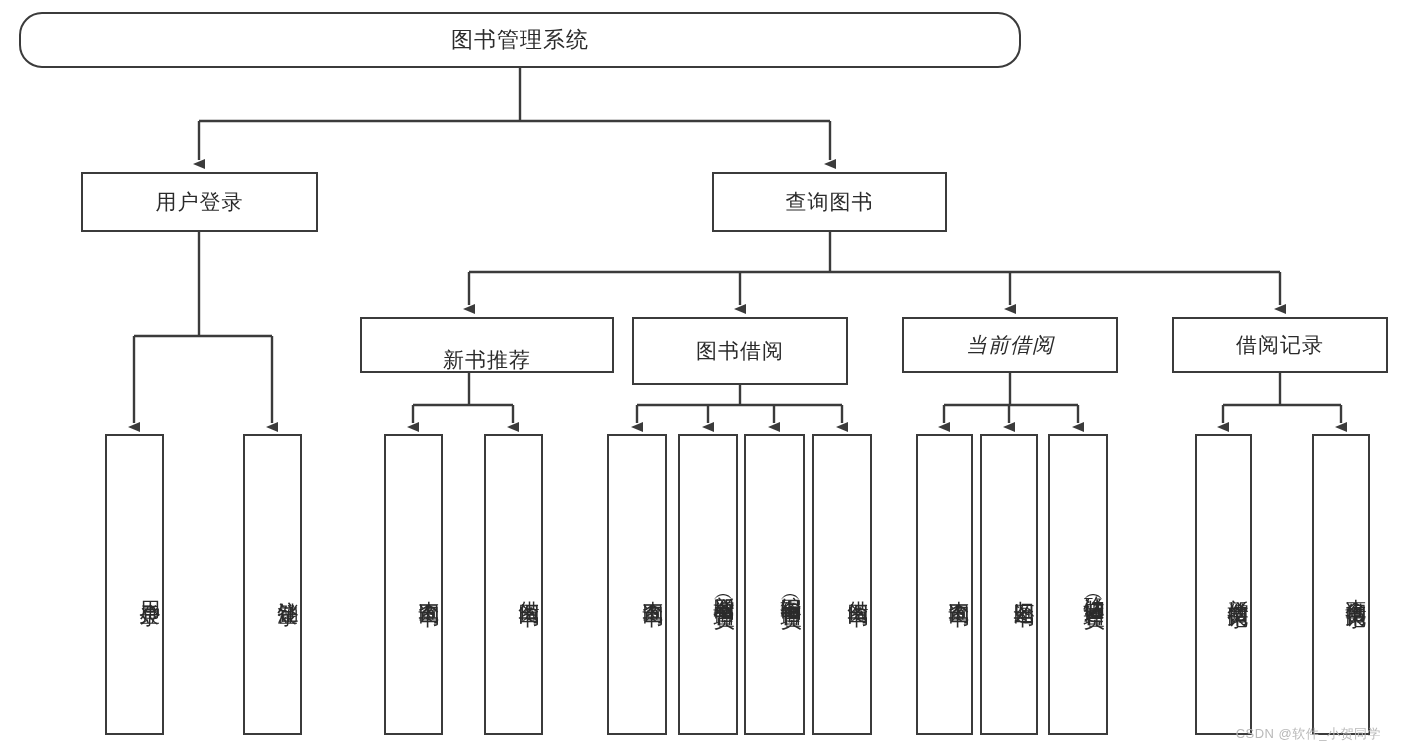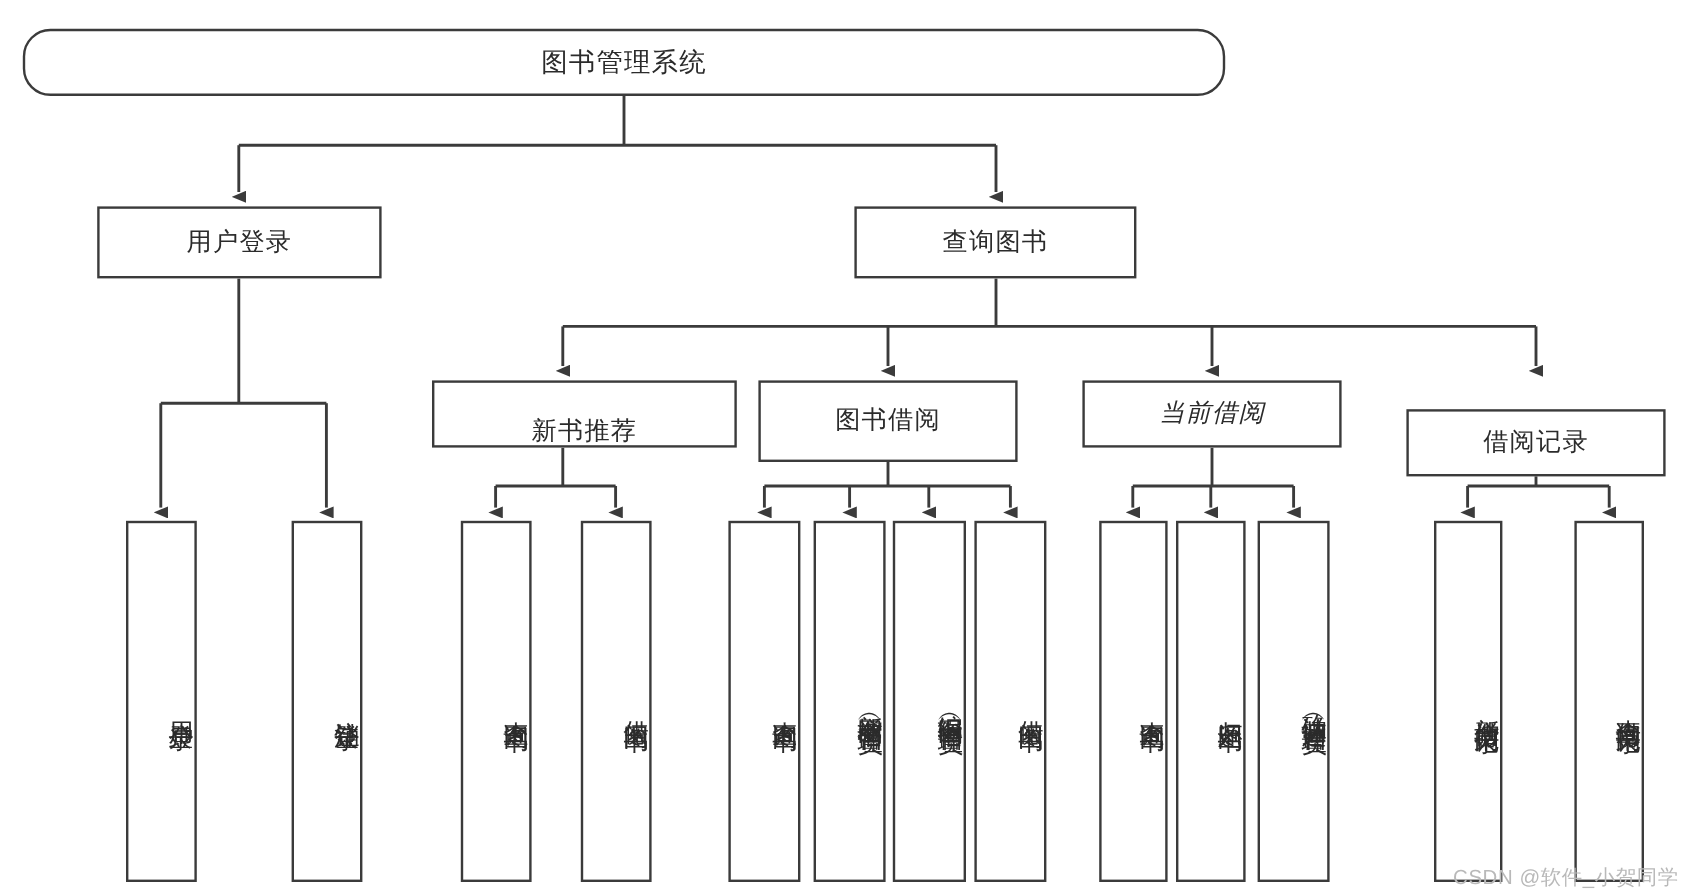--- a/index.html
+++ b/index.html
@@ -54,23 +54,23 @@
   .node.v .vtext {
     writing-mode: vertical-rl;
     text-orientation: upright;
     display: block;
   }
   #root-node {
     font-size: 22px;
   }
   #watermark {
     position: absolute;
-    right: 6px;
+    right: 24px;
     bottom: 4px;
-    font-size: 17px;
+    font-size: 13px;
     color: #b9b9b9;
     letter-spacing: 0.5px;
     white-space: nowrap;
   }
 </style>
 </head>
 <body>
 
 <div id="canvas">
 
@@ -117,41 +117,41 @@
       <path d="M1009,405 L1009,423" marker-end="url(#arrow)"></path>
       <path d="M1078,405 L1078,423" marker-end="url(#arrow)"></path>
 
       <path d="M1280,373 L1280,405"></path>
       <path d="M1223,405 L1341,405"></path>
       <path d="M1223,405 L1223,423" marker-end="url(#arrow)"></path>
       <path d="M1341,405 L1341,423" marker-end="url(#arrow)"></path>
     </g>
   </svg>
 
-  <div class="node h" id="root-node" style="left:19px; top:24px; width:1002px; height:56px;border-radius:23px;">
+  <div class="node h" id="root-node" style="left:19px; top:12px; width:1002px; height:56px;border-radius:23px;">
     <span>图书管理系统</span>
   </div>
 
   <div class="node h" style="left:81px; top:172px; width:237px; height:60px;">
     <span>用户登录</span>
   </div>
   <div class="node h" style="left:712px; top:172px; width:235px; height:60px;">
     <span>查询图书</span>
   </div>
 
   <div class="node h" style="left:360px; top:317px; width:254px; height:56px;align-items:flex-end;">
     <span>新书推荐</span>
   </div>
   <div class="node h" style="left:632px; top:317px; width:216px; height:68px;">
     <span>图书借阅</span>
   </div>
   <div class="node h" style="left:902px; top:317px; width:216px; height:56px;font-style:italic;">
     <span>当前借阅</span>
   </div>
-  <div class="node h" style="left:1172px; top:317px; width:216px; height:56px;margin-top:24px;">
+  <div class="node h" style="left:1172px; top:317px; width:216px; height:56px;">
     <span>借阅记录</span>
   </div>
 
   <div class="node v" style="left:105px; top:434px; width:59px; height:301px;">
     <span class="vtext">用户登录</span>
   </div>
   <div class="node v" style="left:243px; top:434px; width:59px; height:301px;">
     <span class="vtext">注销登录</span>
   </div>
 

